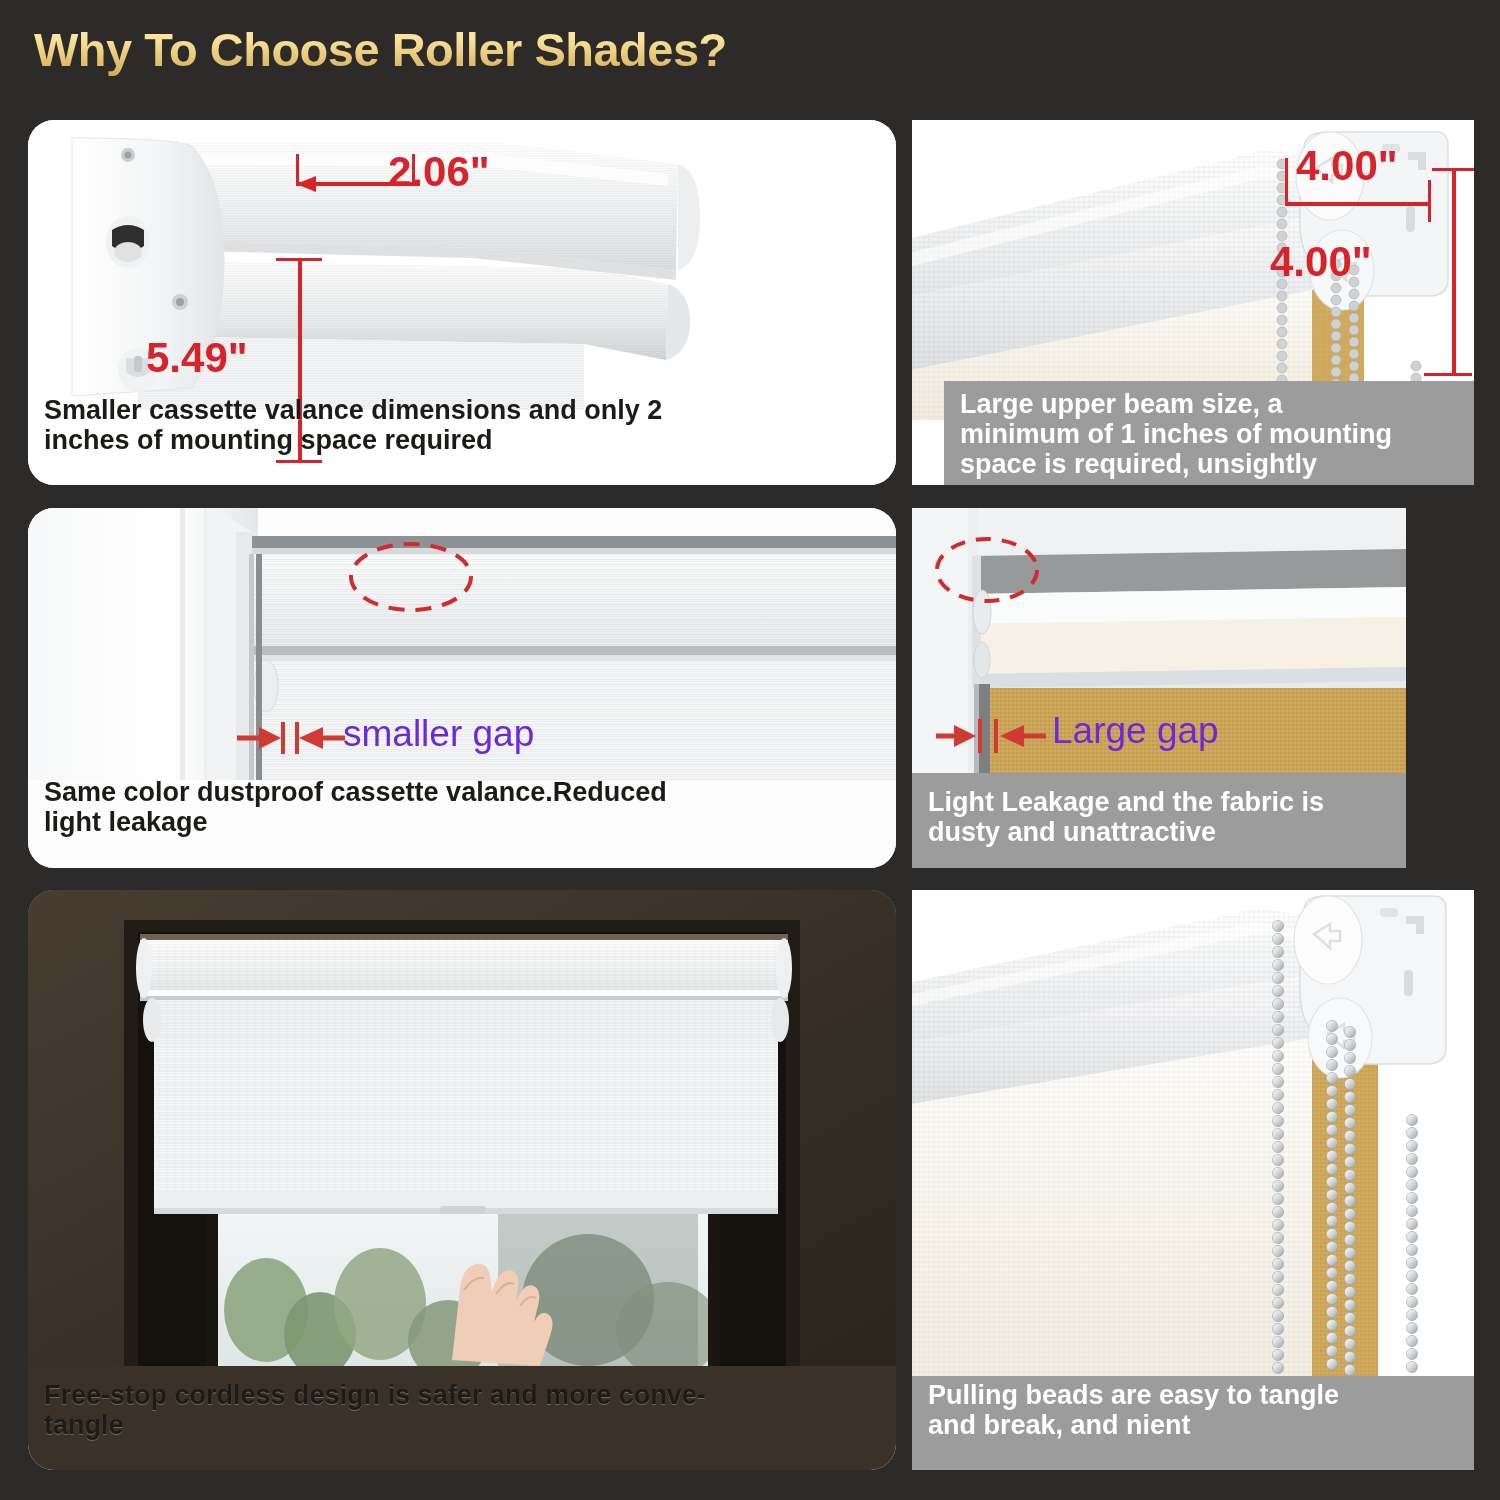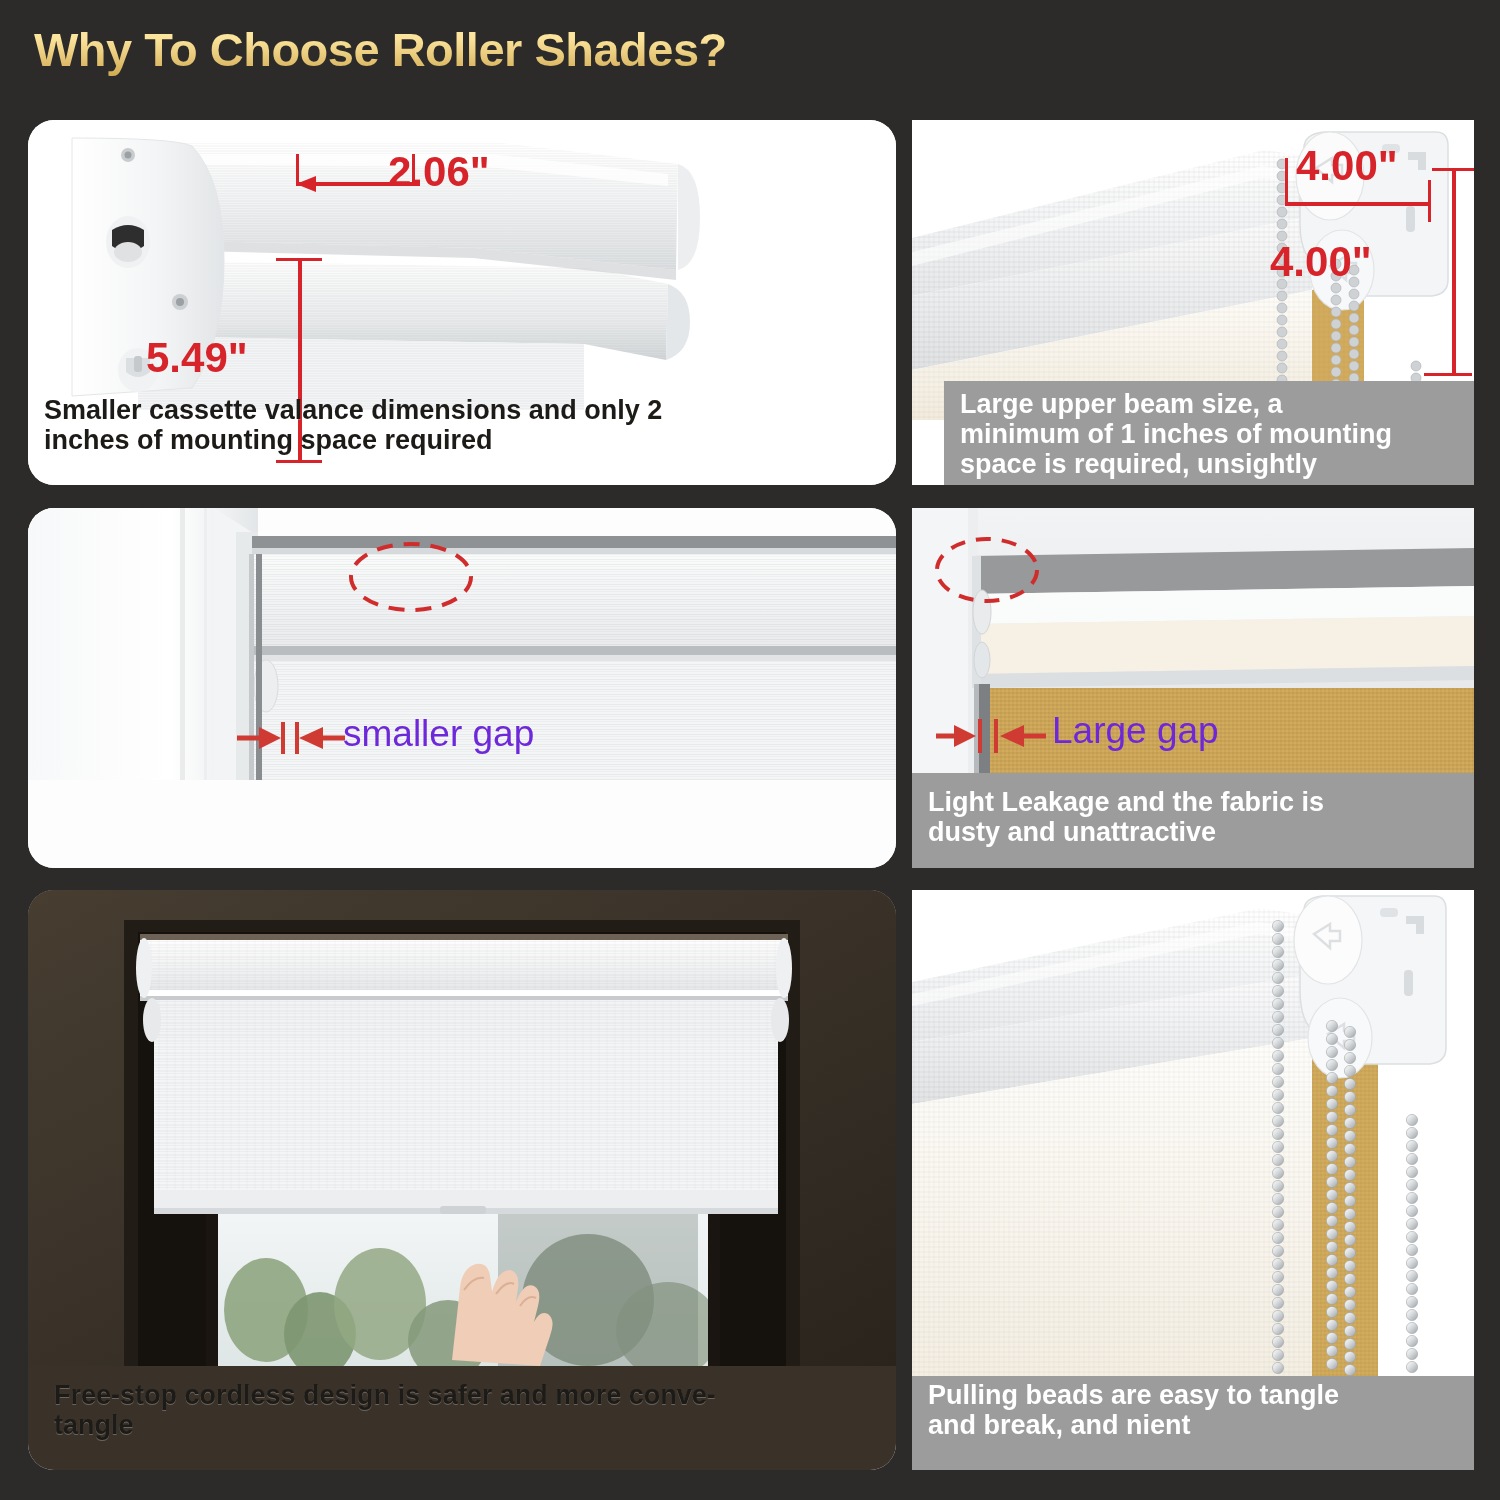--- a/index.html
+++ b/index.html
@@ -332,23 +332,27 @@
       <line x1="4" y1="20" x2="32" y2="20" stroke="#cf3a33" stroke-width="5"></line>
       <polygon points="48,20 26,9 26,31" fill="#cf3a33"></polygon>
       <rect x="48" y="4" width="4" height="32" fill="#cf3a33"></rect>
       <rect x="62" y="4" width="4" height="32" fill="#cf3a33"></rect>
       <polygon points="66,20 90,9 90,31" fill="#cf3a33"></polygon>
       <line x1="90" y1="20" x2="112" y2="20" stroke="#cf3a33" stroke-width="5"></line>
     </svg>
     <div class="gaptxt" style="left:315px; top:205px; font-size:37px;">smaller gap</div>
   </div>
 
+  <div class="cap gold" style="height:105px;">
+    <span class="cap-line">Same color dustproof cassette valance.Reduced</span>
+    <span class="cap-line">light leakage</span>
+  </div>
 </div>
 
-<div class="panel right" style="left:912px; top:508px; width:562px; height:360px;">
+<div class="panel right" style="left:912px; top:508px; width:494px; height:360px;">
   <div class="photo" style="background:#f2f3f4;">
 
     <svg width="562" height="272" viewBox="0 0 562 272" style="position:absolute;left:0;top:0;">
       <defs>
         <linearGradient id="bgm" x1="0" y1="0" x2="0" y2="1">
           <stop offset="0%" stop-color="#f2f3f4"></stop>
             <stop offset="100%" stop-color="#e2e4e6"></stop>
         </linearGradient>
         <pattern id="tnx" width="4" height="4" patternUnits="userSpaceOnUse">
           <line x1="0" y1="1" x2="4" y2="1" stroke="rgba(110,80,20,.18)" stroke-width="1"></line>
@@ -472,21 +476,21 @@
                  Q470,380 482,380 Q492,382 490,398 L488,412
                  Q496,392 506,396 Q514,400 510,416 L506,432
                  Q512,420 520,424 Q528,430 522,446 L512,476 Z" fill="#f0cdb6"></path>
         <path d="M436,400 Q446,386 456,388" fill="none" stroke="#dbb096" stroke-width="2"></path>
         <path d="M468,404 Q478,390 486,394" fill="none" stroke="#dbb096" stroke-width="2"></path>
         <path d="M492,416 Q500,404 508,408" fill="none" stroke="#dbb096" stroke-width="2"></path>
       </g>
     </svg>
   </div>
 
-  <div class="cap gold" style="height:104px;margin-left:10px;">
+  <div class="cap gold" style="height:104px;">
     <span class="cap-line">Free-stop cordless design is safer and more conve-</span>
     <span class="cap-line">tangle</span>
   </div>
 </div>
 
 <div class="panel right" style="left:912px; top:890px; width:562px; height:580px;">
   <div class="photo" style="background:#fff;">
 
     <svg width="562" height="486" viewBox="0 0 562 486" style="position:absolute;left:0;top:0;">
       <defs>

